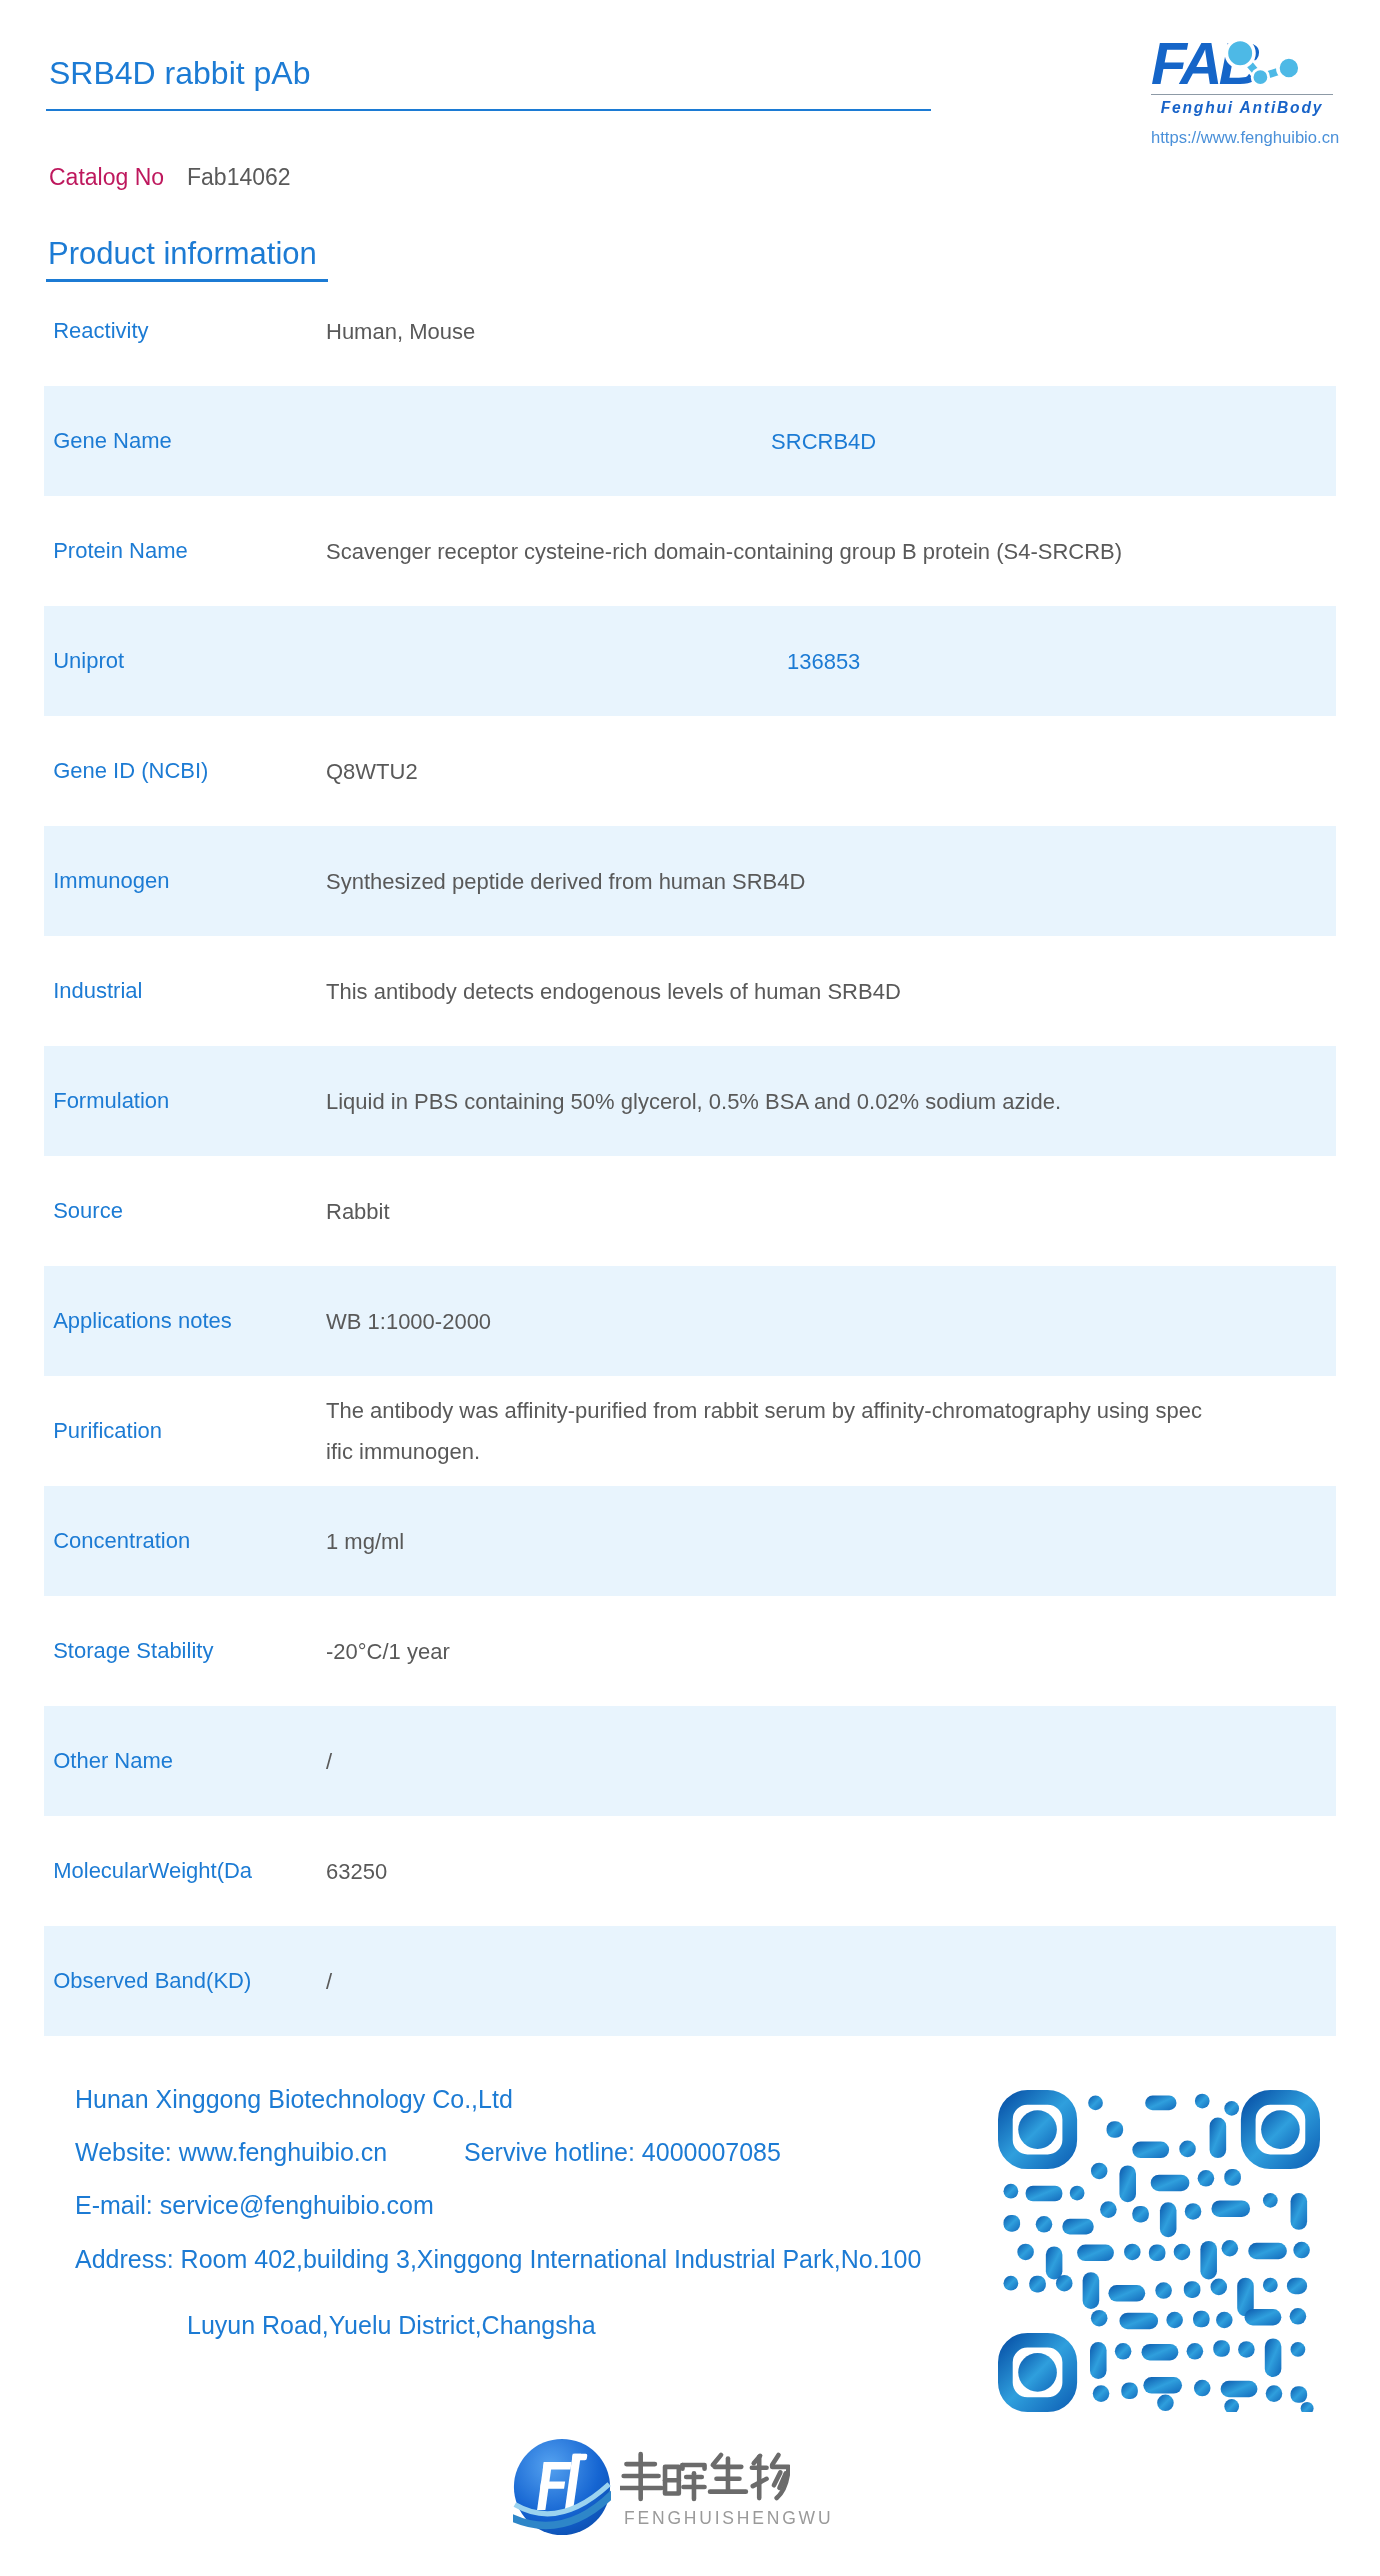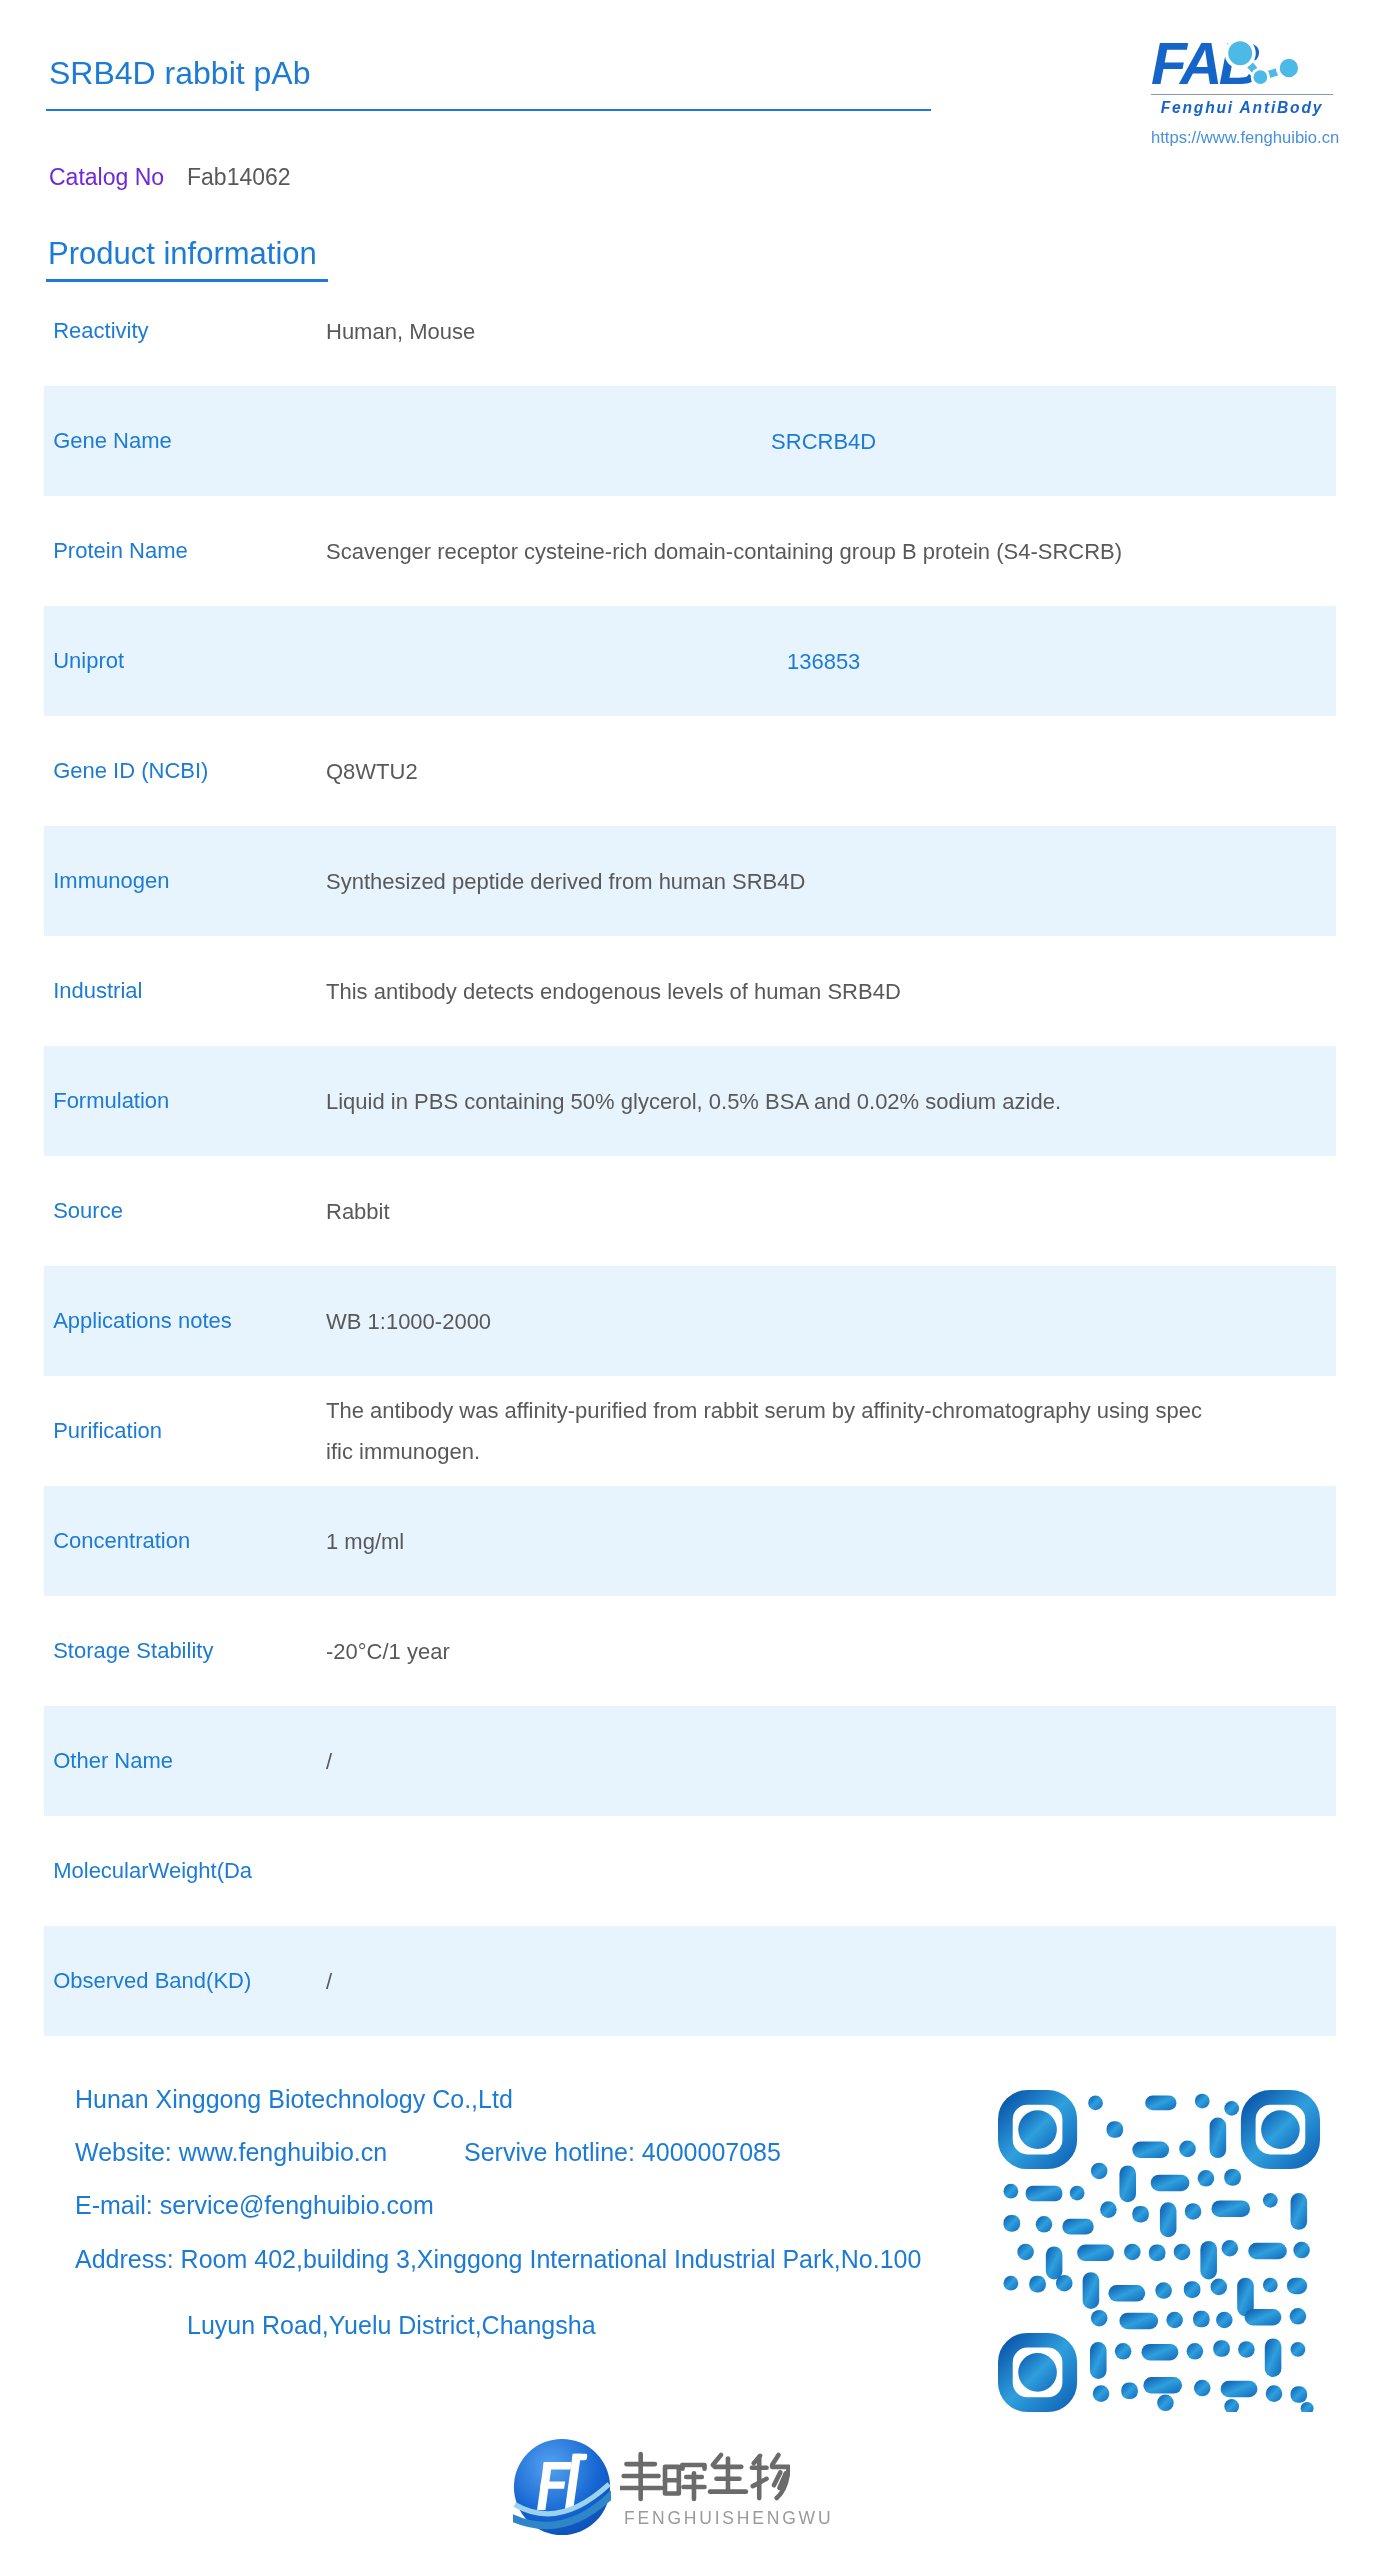--- a/index.html
+++ b/index.html
@@ -28,21 +28,21 @@
   .brand-name {
     margin-top:3.7px;
     font-size:15.6px; font-weight:bold; font-style:italic;
     letter-spacing:1.8px; color:#1863c8; white-space:nowrap;
   }
   .brand-url {
     margin-top:11px;
     font-size:16.6px; color:#4a90d9; white-space:nowrap;
   }
   .catalog { position:absolute; left:49px; top:164px; font-size:23px; }
-  .catalog-label { color:#6d28d9;margin-top:23px; }
+  .catalog-label { color:#be185d;margin-top:23px; }
   .catalog-value { position:absolute; left:138px; top:0; color:#595959; white-space:nowrap; }
 
   .section-title {
     position:absolute; left:48px; top:236px;
     font-size:31px; font-weight:500; color:#1c7bd4;
   }
   .section-rule {
     position:absolute; left:46px; top:279px;
     width:282px; height:2.8px; background:#1c7bd4;
   }
@@ -162,20 +162,21 @@
   <div class="t-row">
     <div class="t-label">Storage Stability</div>
     <div class="t-value">-20°C/1 year</div>
   </div>
   <div class="t-row">
     <div class="t-label">Other Name</div>
     <div class="t-value">/</div>
   </div>
   <div class="t-row">
     <div class="t-label">MolecularWeight(Da</div>
+    <div class="t-value">63250</div>
   </div>
   <div class="t-row">
     <div class="t-label">Observed Band(KD)</div>
     <div class="t-value">/</div>
   </div>
 </div>
 
 <div class="f-line f-company">Hunan Xinggong Biotechnology Co.,Ltd</div>
 <div class="f-line f-website">Website: www.fenghuibio.cn</div>
 <div class="f-line f-hotline">Servive hotline: 4000007085</div>

